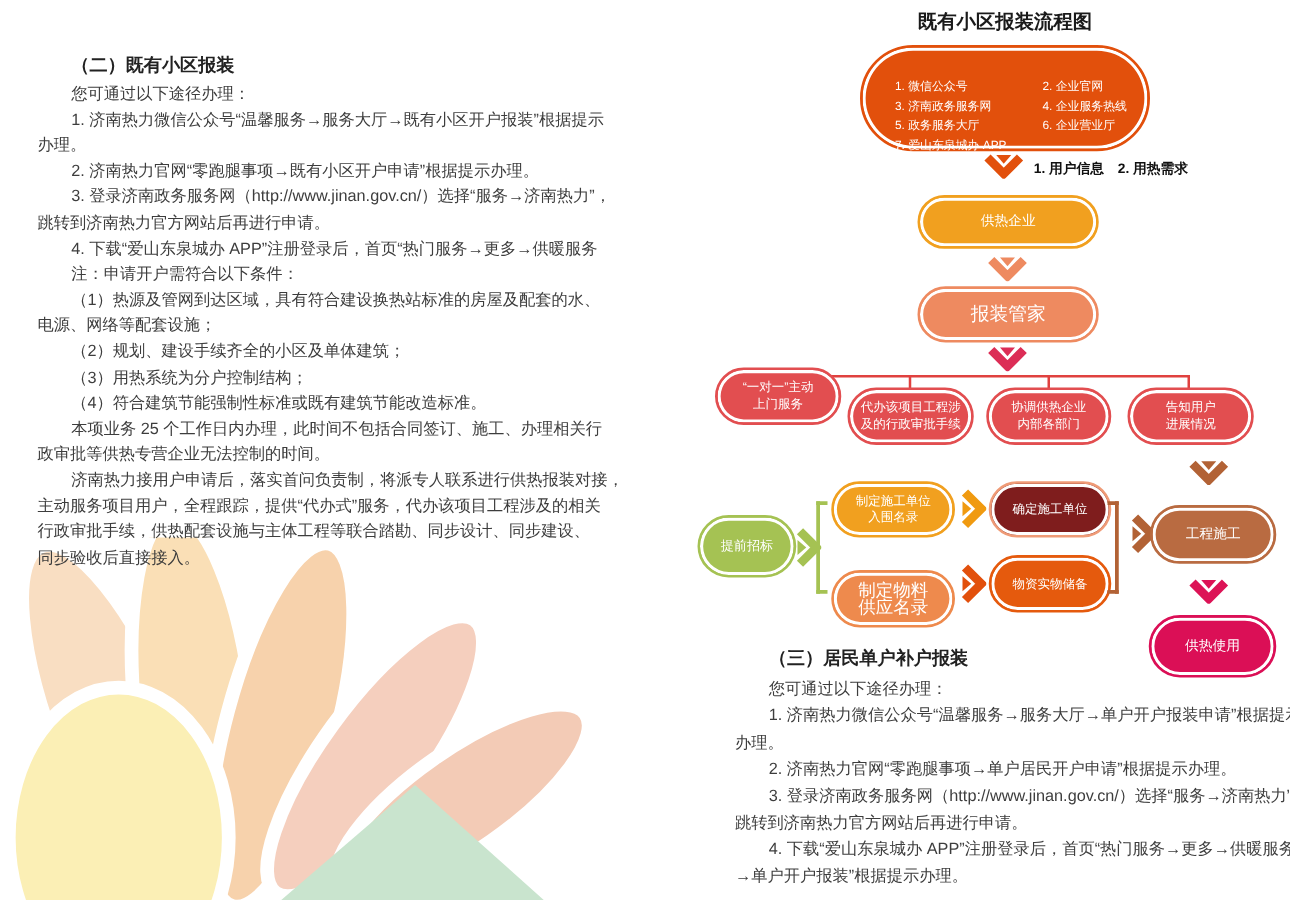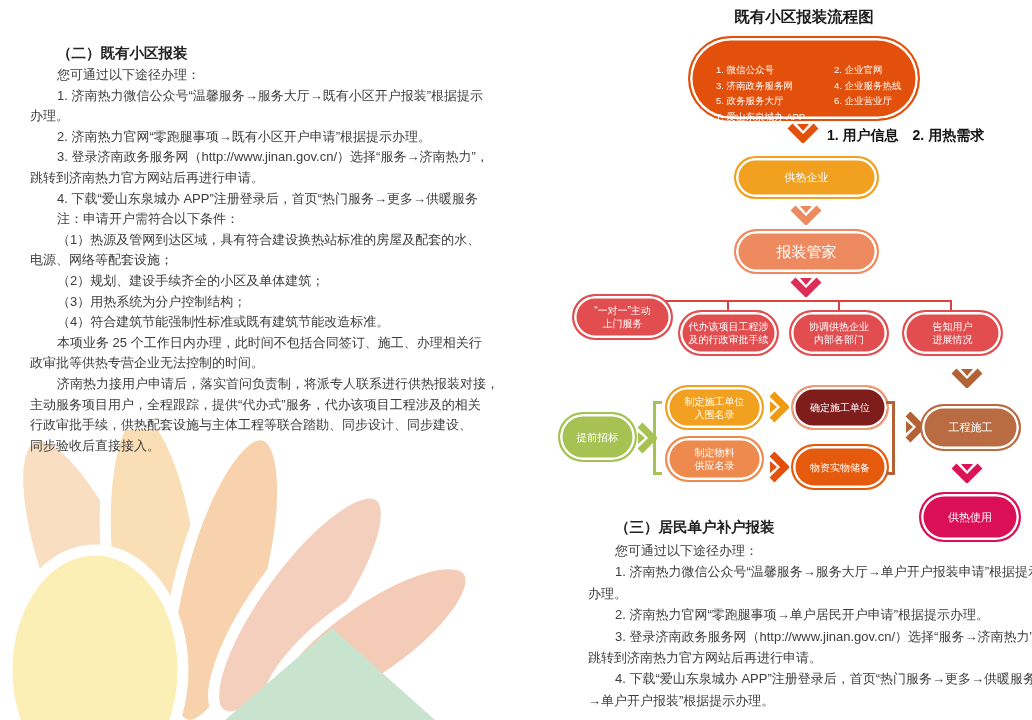--- a/index.html
+++ b/index.html
@@ -36,21 +36,21 @@
   #stadium-grid{display:grid;grid-template-columns:118px 96px;padding:11px 0 0 26px;
         text-align:left;font-size:9.5px;line-height:15.5px;color:#fff;}
   .chev{position:absolute;z-index:2;width:34px;height:20px;}
   .chev.right{transform:rotate(-90deg);}
   .bracket{position:absolute;z-index:2;box-sizing:border-box;}
   #bracket-left{left:653px;top:401px;width:9px;height:74px;
         border-left:3px solid #A5C253;border-top:3px solid #A5C253;border-bottom:3px solid #A5C253;}
   #bracket-right{left:886px;top:401px;width:9px;height:74px;
         border-right:3px solid #B26235;border-top:3px solid #B26235;border-bottom:3px solid #B26235;}
   .cline{position:absolute;z-index:1;background:#E0413F;}
-  #arrow1-label{left:827px;top:127px;font-size:14px;font-weight:bold;color:#111;white-space:nowrap;}
+  #arrow1-label{left:827px;top:127px;font-size:11px;font-weight:bold;color:#111;white-space:nowrap;}
   
   #watermark{position:absolute;left:0;top:430px;z-index:0;}
 </style>
 </head>
 <body>
 
 <div id="page">
 
   <svg id="watermark" width="540" height="290" viewBox="0 0 540 290">
     <g transform="rotate(-22 95 160)">
@@ -161,21 +161,21 @@
   <div id="bracket-left" class="bracket"></div>
 
   <div class="node c-amber" style="left:665px;top:385px;width:99px;height:45px;font-size:10px">制定施工单位
 入围名录</div>
   <svg class="chev right" style="left:762px;top:397px" viewBox="0 0 34 20">
     <path d="M4 3 L17 16 L30 3" fill="none" stroke="#F09A10" stroke-width="7"></path>
       <path d="M11 1 L23 1 L17 8 Z" fill="#F09A10"></path>
   </svg>
   <div class="node c-lsalmon" style="left:791px;top:385px;width:98px;height:45px;font-size:10px">确定施工单位</div>
 
-  <div class="node c-morange" style="left:665px;top:436px;width:99px;height:46px;font-size:10px">制定物料
+  <div class="node c-morange" style="left:665px;top:456px;width:99px;height:46px;font-size:14px">制定物料
 供应名录</div>
   <svg class="chev right" style="left:762px;top:457px" viewBox="0 0 34 20">
     <path d="M4 3 L17 16 L30 3" fill="none" stroke="#E2500C" stroke-width="7"></path>
       <path d="M11 1 L23 1 L17 8 Z" fill="#E2500C"></path>
   </svg>
   <div class="node c-dorange" style="left:791px;top:444px;width:98px;height:46px;font-size:10px">物资实物储备</div>
 
   <div id="bracket-right" class="bracket"></div>
   <svg class="chev right" style="left:898px;top:417px" viewBox="0 0 34 20">
     <path d="M4 3 L17 16 L30 3" fill="none" stroke="#B26235" stroke-width="7"></path>

